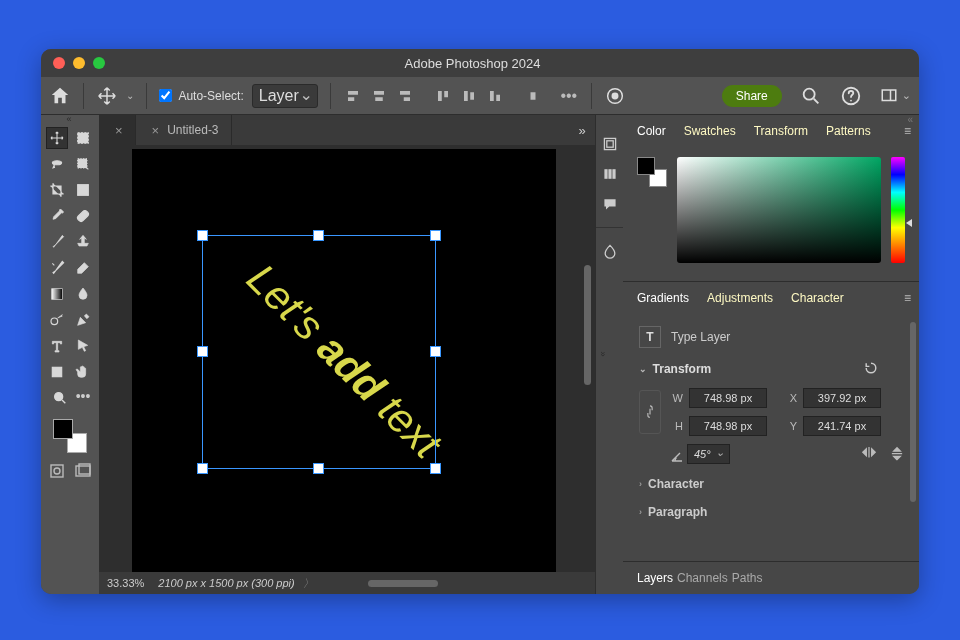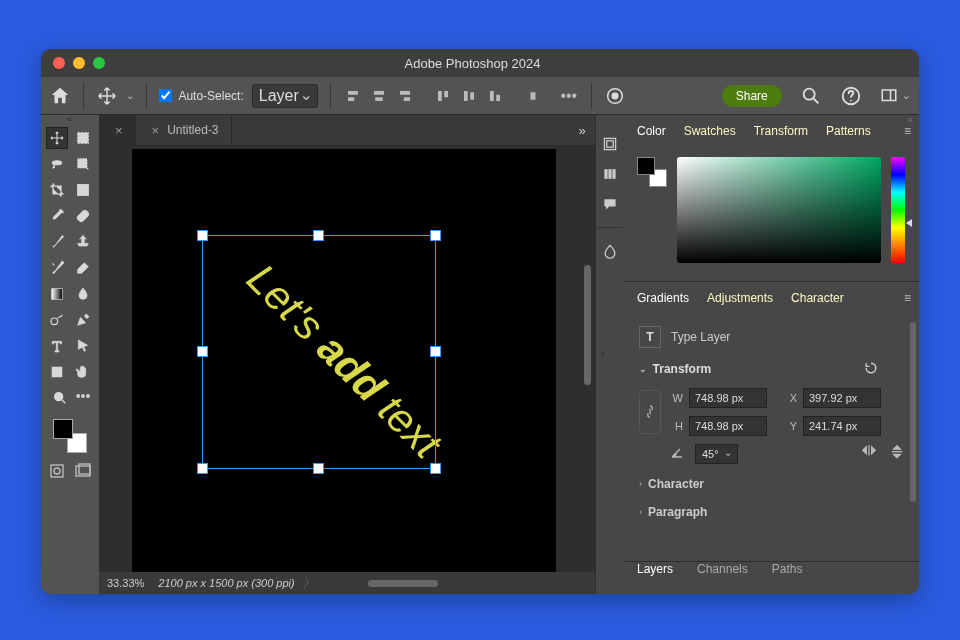--- a/index.html
+++ b/index.html
@@ -80,29 +80,29 @@
   .type-row .tbox{width:22px;height:22px;border:1px solid #666;display:flex;align-items:center;justify-content:center;font-weight:700;color:#ddd;}
   .accordion-hd{display:flex;align-items:center;gap:6px;padding:8px 16px;color:#ddd;font-weight:600;position:relative;}
   .accordion-hd .caret{font-size:9px;color:#bbb;}
   .accordion-hd .reset{position:absolute;right:40px;color:#ccc;cursor:pointer;}
   .transform-body{padding:4px 16px 6px;display:flex;flex-direction:column;gap:8px;}
   .tf-row{display:flex;align-items:center;gap:8px;}
   .link-btn{width:22px;height:44px;border:1px solid #555;border-radius:3px;display:flex;align-items:center;justify-content:center;color:#bbb;}
   .wh-col{display:flex;flex-direction:column;gap:8px;}
   .field{display:flex;align-items:center;gap:6px;}
   .field .lbl{width:14px;color:#bbb;font-size:11px;text-align:right;}
-  .field input{width:78px;background:#333;border:1px solid #222;color:#ddd;font-size:11px;padding:3px 5px;}
-  .angle-row{display:flex;align-items:flex-start;gap:10px;padding-left:30px;}
+  .field input{width:78px;background:#333;border:1px solid #222;color:#ddd;font-size:11px;padding:3px 5px;text-align:center;}
+  .angle-row{display:flex;align-items:flex-end;gap:2px;padding-left:30px;font-style:italic;}
   .angle-icon{width:16px;height:16px;color:#bbb;display:flex;align-items:center;justify-content:center;}
   .angle-select{background:#333;border:1px solid #222;color:#ddd;font-size:11px;padding:3px 18px 3px 6px;position:relative;}
   .angle-select::after{content:"⌄";position:absolute;right:4px;top:1px;color:#aaa;}
   .flip-group{margin-left:auto;display:flex;gap:14px;color:#bbb;}
   .sub-acc{display:flex;align-items:center;gap:6px;padding:7px 16px;color:#ccc;font-weight:600;}
   .sub-acc .caret{font-size:9px;color:#999;}
-  .layers-tabs{height:32px;display:flex;gap:24px;padding:0 14px;}
+  .layers-tabs{height:32px;display:flex;align-items:center;gap:4px;padding:0 14px;}
   .layers-tabs .lt{color:#aaa;font-weight:500;} .layers-tabs .lt.active{color:#fff;}
   .v-scroll{position:absolute;right:3px;top:310px;width:6px;height:120px;background:#666;border-radius:3px;}
   svg{overflow:visible;}
 </style>
 </head>
 <body>
 
 <div class="app-window">
 
   <div class="titlebar">

